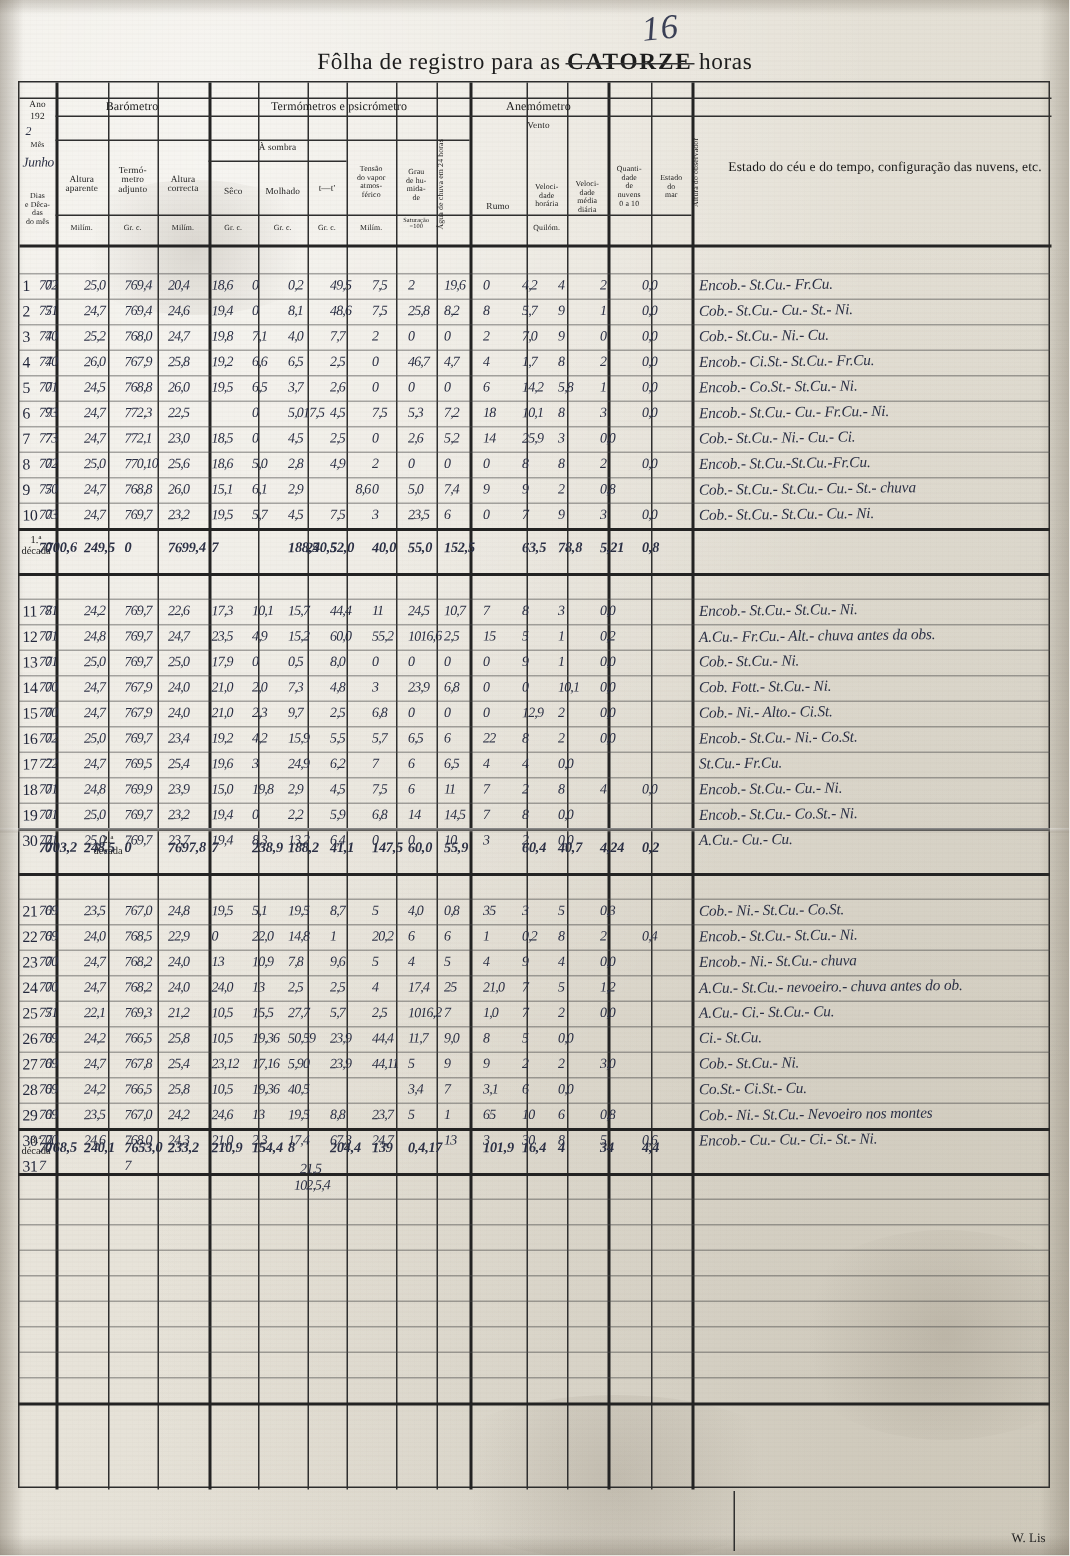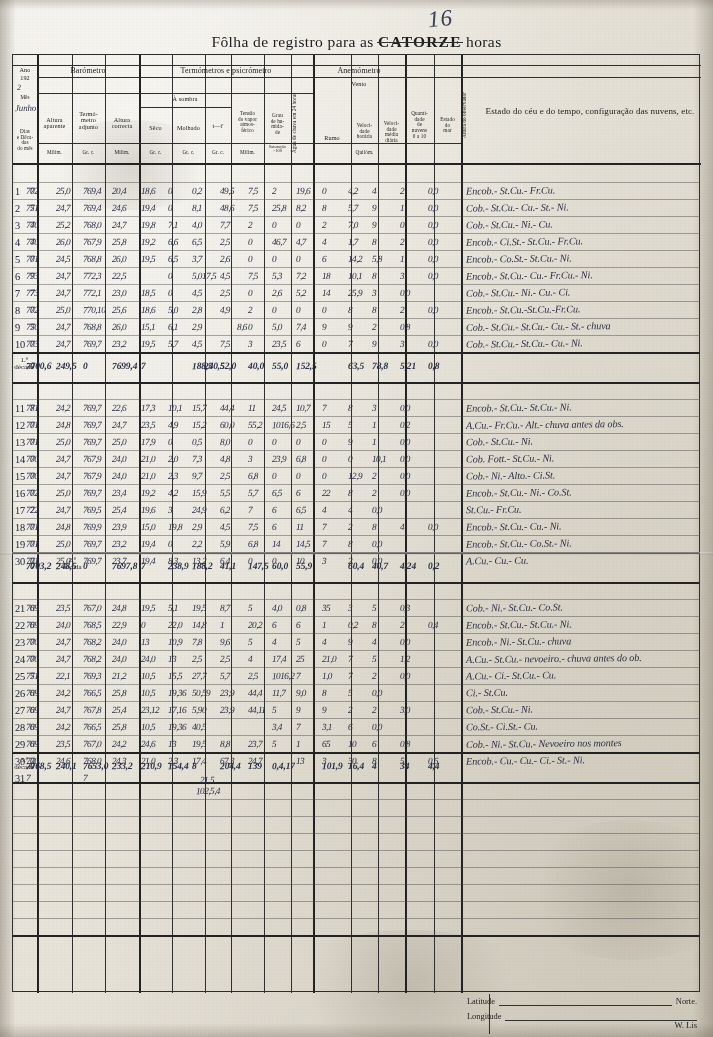--- a/index.html
+++ b/index.html
@@ -961,25 +961,14 @@
       <div class="hw decade" style="left: 322px; top: 760px;">101,9</div>
       <div class="hw decade" style="left: 348px; top: 760px;">16,4</div>
       <div class="hw decade" style="left: 372px; top: 760px;">4</div>
       <div class="hw decade" style="left: 400px; top: 760px;">34</div>
       <div class="hw decade" style="left: 428px; top: 760px;">4,4</div>
       <div class="hw num" style="left: 200px; top: 775px;">21,5</div>
       <div class="hw num" style="left: 196px; top: 786px;">102,5,4</div>
     </div>
 
   <div class="divider-vert-footer"></div>
-  <div id="footer-right">
-    <div class="frow">
-      <span>Latitude</span>
-      <span class="ln"></span>
-      <span class="rt">Norte.</span>
-    </div>
-    <div class="frow">
-      <span>Longitude</span>
-      <span class="ln"></span>
-    </div>
-  </div>
   <div id="footer-sign">W. Lis</div>
 </div>
 
 </body></html>

